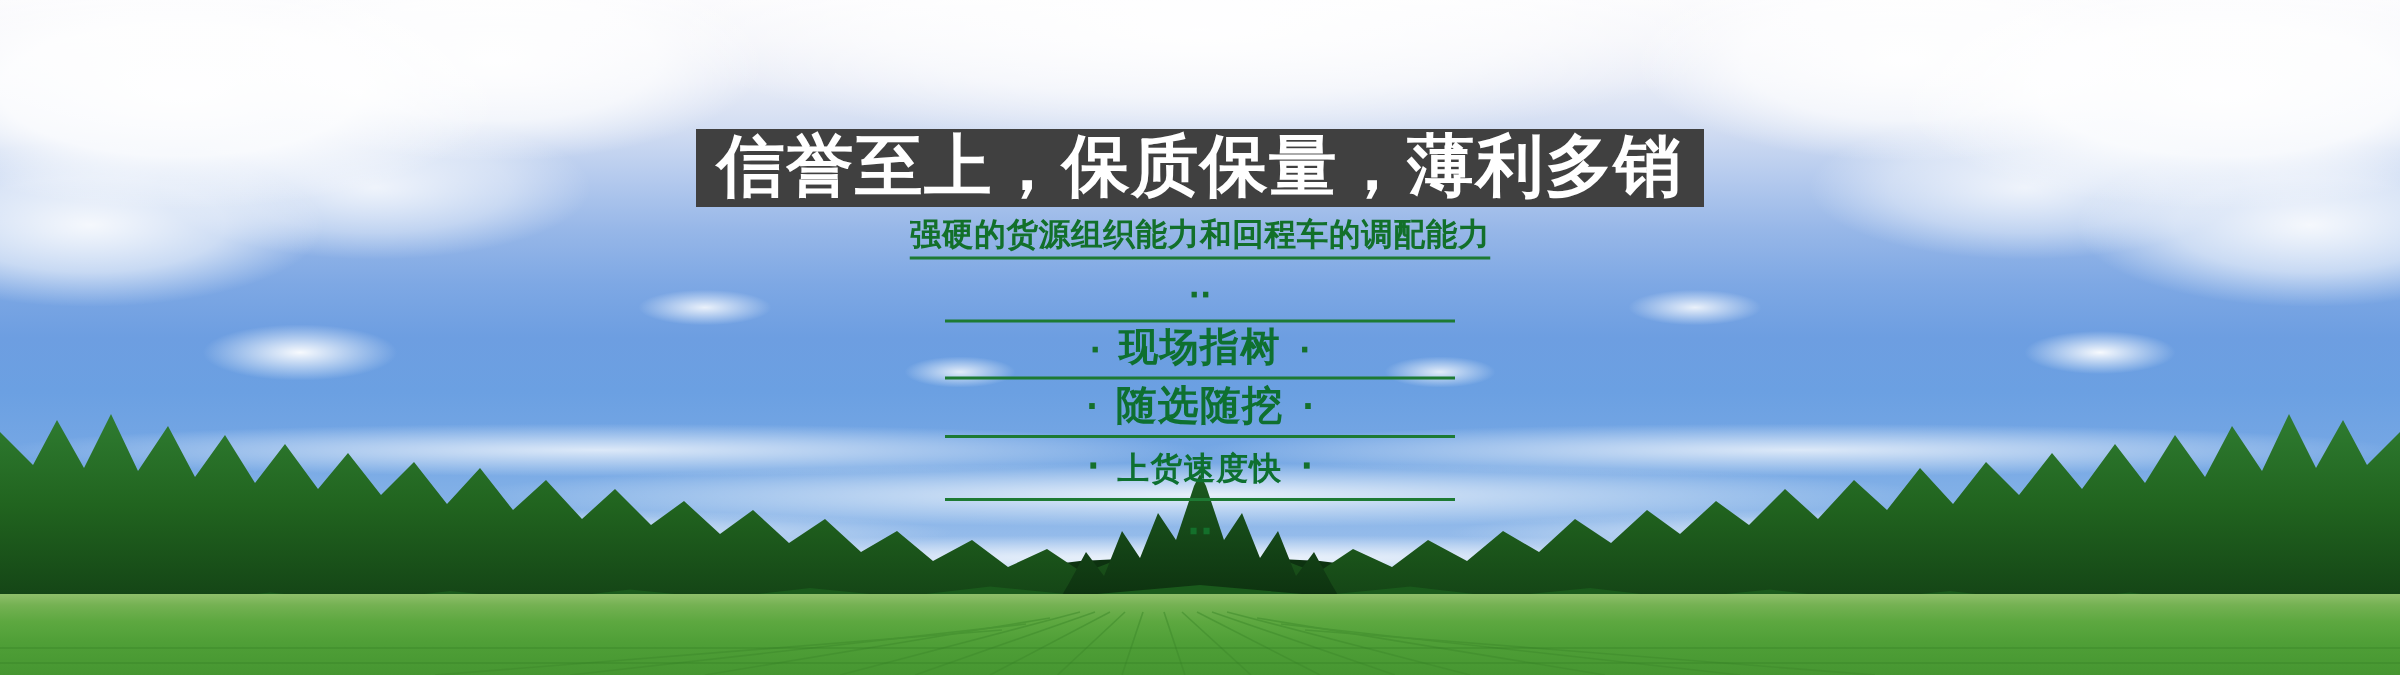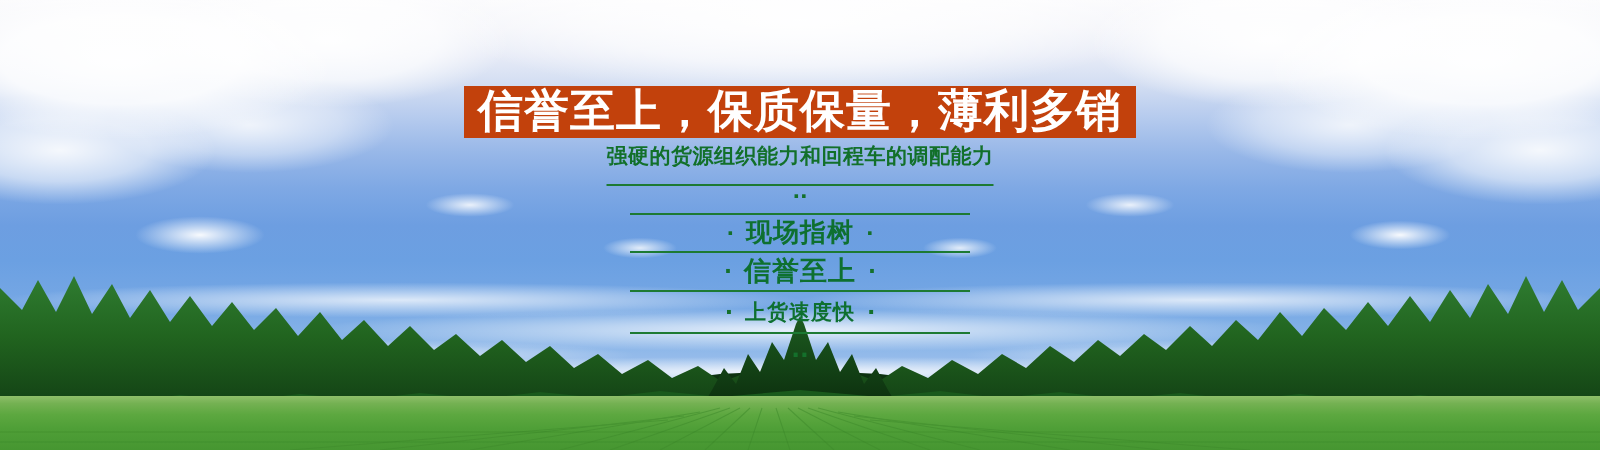--- a/index.html
+++ b/index.html
@@ -124,21 +124,21 @@
     top: 0;
     height: 450px;
     text-align: center;
   }
 
   .headline-bar {
     position: absolute;
     left: 50%;
     transform: translateX(-50%);
     top: 86px;
-    background: #c2410c;
+    background: #404040;
     padding: 2px 14px 5px 14px;
     box-sizing: border-box;
     height: 52px;
     display: flex;
     align-items: center;
     justify-content: flex-start;
   }
 
   .headline-text {
     color: #ffffff;
@@ -157,21 +157,21 @@
     white-space: nowrap;
   }
 
   .subtitle-text {
     color: #12702a;
     font-size: 21px;
     font-weight: bold;
     line-height: 1.1;
     letter-spacing: 0.5px;
     display: inline-block;
-    padding-bottom: 16px;
+    padding-bottom: 3px;
     border-bottom: 2px solid #1d7a33;
   }
 
   .feature-list {
     position: absolute;
     left: 50%;
     transform: translateX(-50%);
     top: 178px;
     width: 340px;
   }
@@ -327,21 +327,21 @@
       </div>
 
       <div class="feature-row r1">
         <span class="dot">·</span>
         <span class="feature-label">现场指树</span>
         <span class="dot">·</span>
       </div>
 
       <div class="feature-row r2">
         <span class="dot">·</span>
-        <span class="feature-label">信誉至上</span>
+        <span class="feature-label">随选随挖</span>
         <span class="dot">·</span>
       </div>
 
       <div class="feature-row r3">
         <span class="dot">·</span>
         <span class="feature-label">上货速度快</span>
         <span class="dot">·</span>
       </div>
 
       <div class="feature-row r4">

